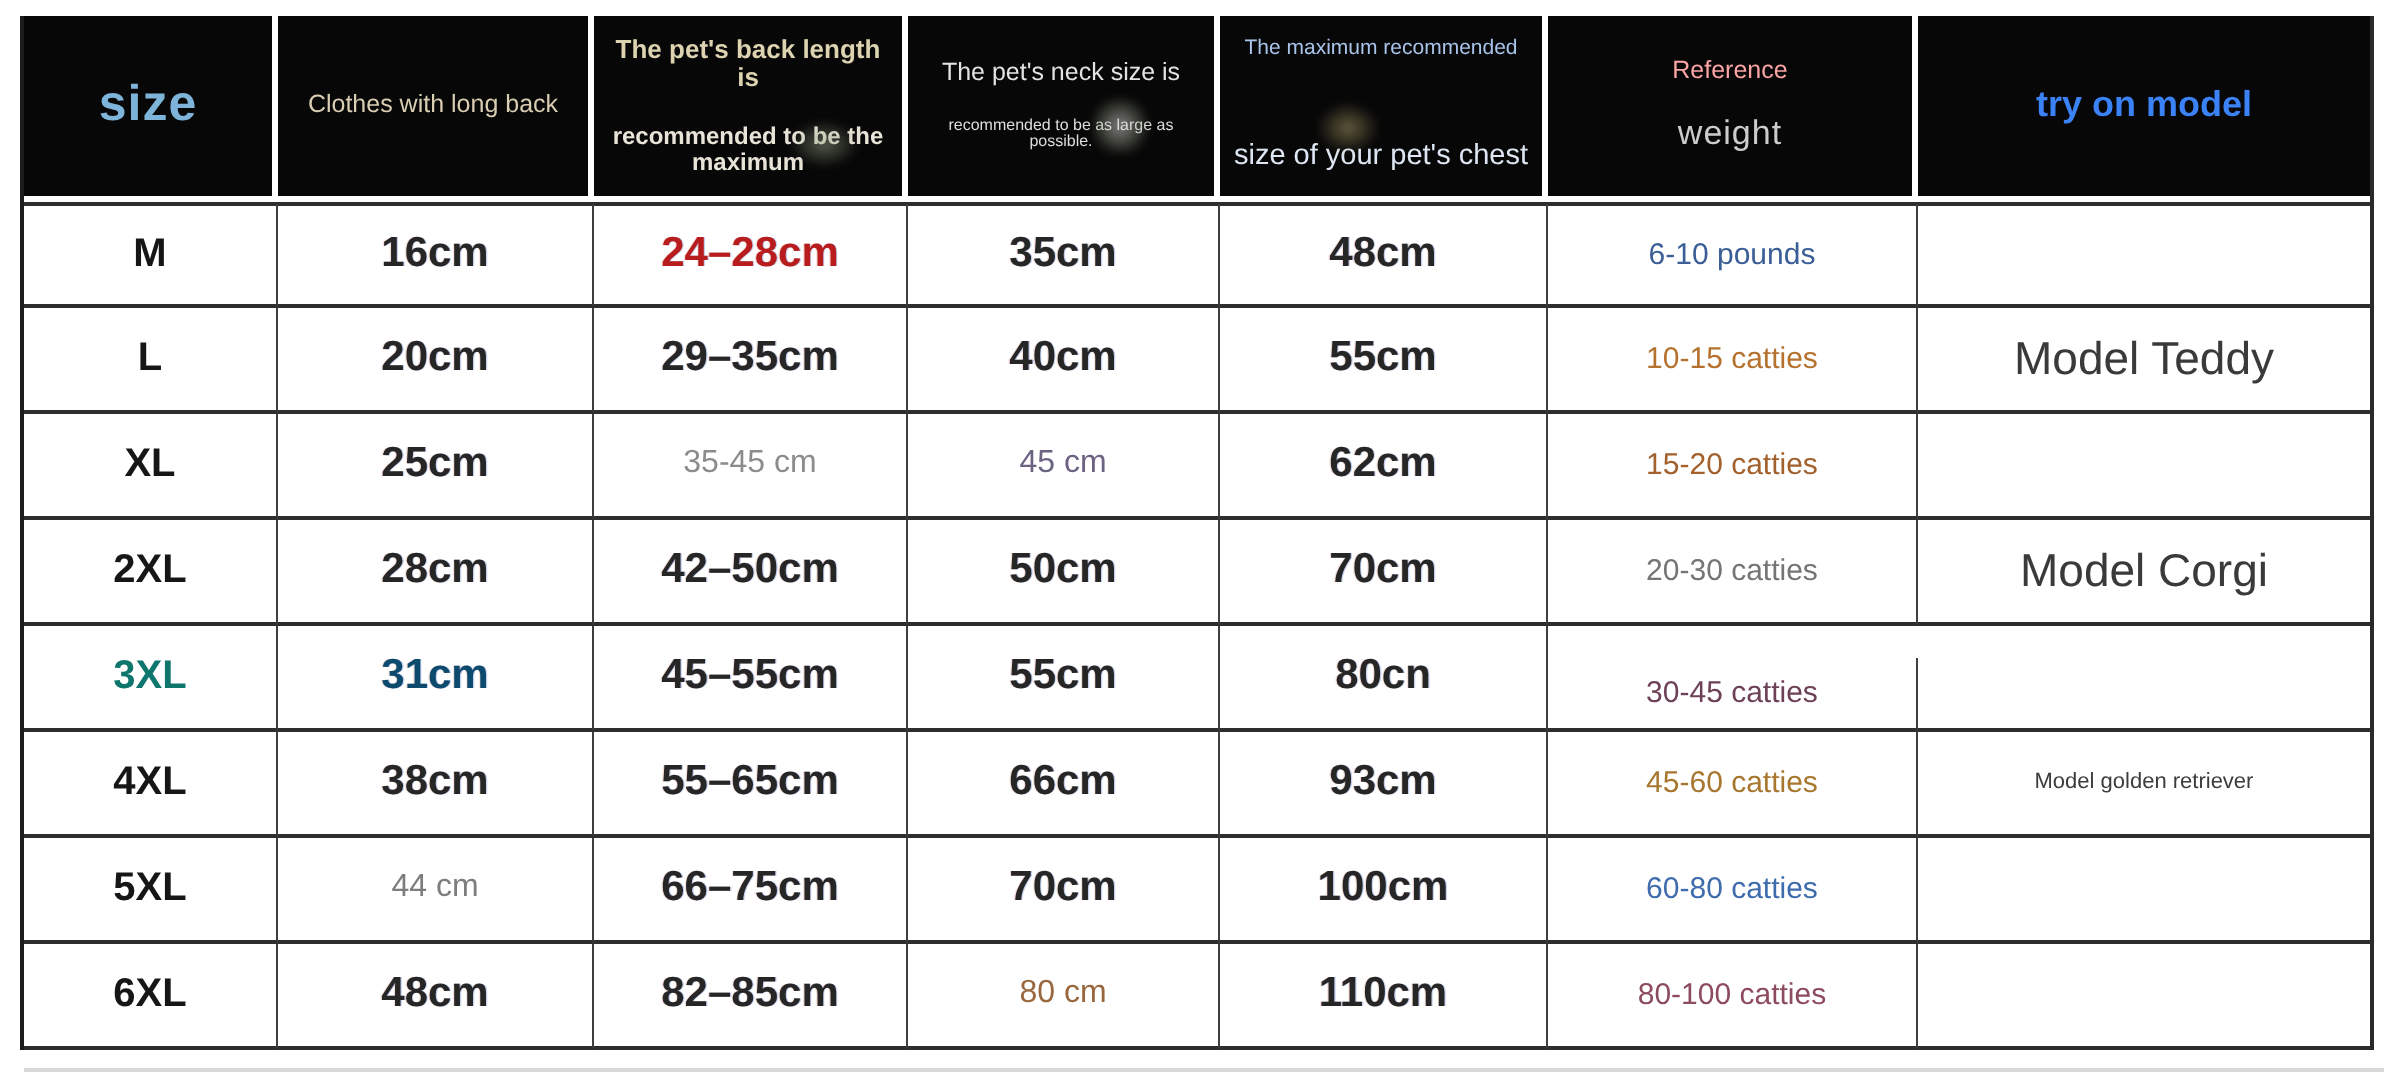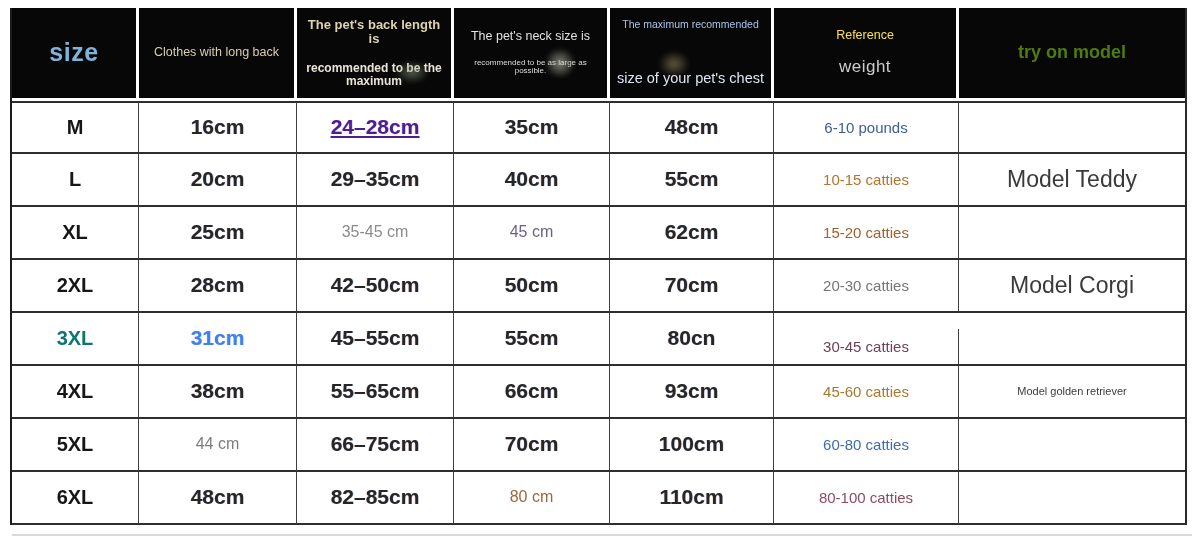--- a/index.html
+++ b/index.html
@@ -92,29 +92,29 @@
       </div>
       <div class="hcell hc-neck" style="background: rgb(7, 7, 7);">
         <div class="hline h-md" style="color: rgb(227, 227, 227);">The pet's neck size is</div>
         <div class="hline h-xs" style="color: rgb(222, 222, 222);">recommended to be as large as possible.</div>
       </div>
       <div class="hcell hc-chest" style="background: rgb(7, 7, 7); gap: 40px;">
         <div class="hline h-sm" style="color: rgb(169, 196, 234);">The maximum recommended</div>
         <div class="hline h-md-lg" style="color: rgb(221, 230, 242);">size of your pet's chest</div>
       </div>
       <div class="hcell hc-weight" style="background: rgb(7, 7, 7);">
-        <div class="hline h-md" style="color: #fde047;">Reference</div>
+        <div class="hline h-md" style="color: #fca5a5;">Reference</div>
         <div class="hline h-lg" style="color: rgb(204, 204, 204);">weight</div>
       </div>
       <div class="hcell hc-model last-col" style="background: rgb(7, 7, 7);">
-        <div class="hline h-lg-bold" style="color: #4d7c0f;">try on model</div>
+        <div class="hline h-lg-bold" style="color: #3b82f6;">try on model</div>
       </div>
       <div class="bcell b-size first-row" style="color: rgb(22, 22, 22);">M</div>
       <div class="bcell b-bold first-row" style="color: rgb(38, 38, 38);">16cm</div>
-      <div class="bcell b-bold first-row" style="color: #4c1d95; text-decoration: underline;">24–28cm</div>
+      <div class="bcell b-bold first-row" style="color: #b91c1c;">24–28cm</div>
       <div class="bcell b-bold first-row" style="color: rgb(38, 38, 38);">35cm</div>
       <div class="bcell b-bold first-row" style="color: rgb(38, 38, 38);">48cm</div>
       <div class="bcell b-md first-row" style="color: rgb(60, 94, 151);">6-10 pounds</div>
       <div class="bcell b-model first-row last-col" style="color: rgb(58, 58, 58);"></div>
       <div class="bcell b-size" style="color: rgb(22, 22, 22);">L</div>
       <div class="bcell b-bold" style="color: rgb(38, 38, 38);">20cm</div>
       <div class="bcell b-bold" style="color: rgb(38, 38, 38);">29–35cm</div>
       <div class="bcell b-bold" style="color: rgb(38, 38, 38);">40cm</div>
       <div class="bcell b-bold" style="color: rgb(38, 38, 38);">55cm</div>
       <div class="bcell b-md" style="color: rgb(181, 114, 47);">10-15 catties</div>
@@ -127,21 +127,21 @@
       <div class="bcell b-md" style="color: rgb(162, 97, 45);">15-20 catties</div>
       <div class="bcell b-model last-col" style="color: rgb(58, 58, 58);"></div>
       <div class="bcell b-size" style="color: rgb(22, 22, 22);">2XL</div>
       <div class="bcell b-bold" style="color: rgb(38, 38, 38);">28cm</div>
       <div class="bcell b-bold" style="color: rgb(38, 38, 38);">42–50cm</div>
       <div class="bcell b-bold" style="color: rgb(38, 38, 38);">50cm</div>
       <div class="bcell b-bold" style="color: rgb(38, 38, 38);">70cm</div>
       <div class="bcell b-md" style="color: rgb(117, 117, 117);">20-30 catties</div>
       <div class="bcell b-model last-col" style="color: rgb(58, 58, 58);">Model Corgi</div>
       <div class="bcell b-size" style="color: #0f766e;">3XL</div>
-      <div class="bcell b-bold" style="color: #3b82f6;">31cm</div>
+      <div class="bcell b-bold" style="color: #0c4a6e;">31cm</div>
       <div class="bcell b-bold" style="color: rgb(38, 38, 38);">45–55cm</div>
       <div class="bcell b-bold" style="color: rgb(38, 38, 38);">55cm</div>
       <div class="bcell b-bold" style="color: rgb(38, 38, 38);">80cn</div>
       <div class="bcell b-md" style="color: rgb(109, 65, 86); margin-top: 16px;">30-45 catties</div>
       <div class="bcell b-model last-col" style="color: rgb(58, 58, 58);"></div>
       <div class="bcell b-size" style="color: rgb(22, 22, 22);">4XL</div>
       <div class="bcell b-bold" style="color: rgb(38, 38, 38);">38cm</div>
       <div class="bcell b-bold" style="color: rgb(38, 38, 38);">55–65cm</div>
       <div class="bcell b-bold" style="color: rgb(38, 38, 38);">66cm</div>
       <div class="bcell b-bold" style="color: rgb(38, 38, 38);">93cm</div>

